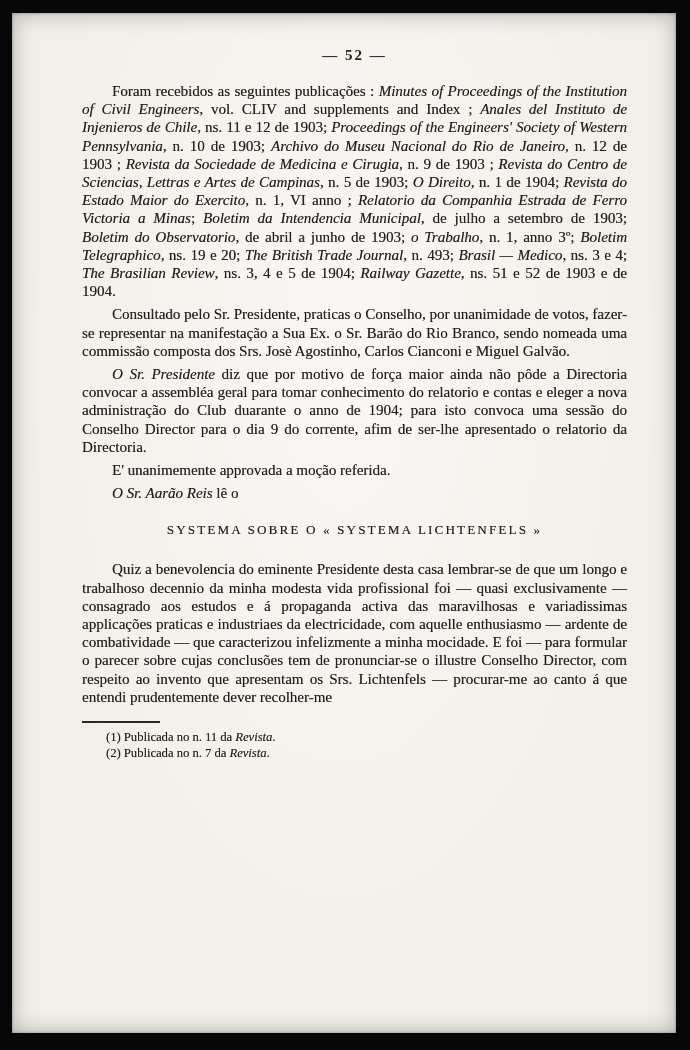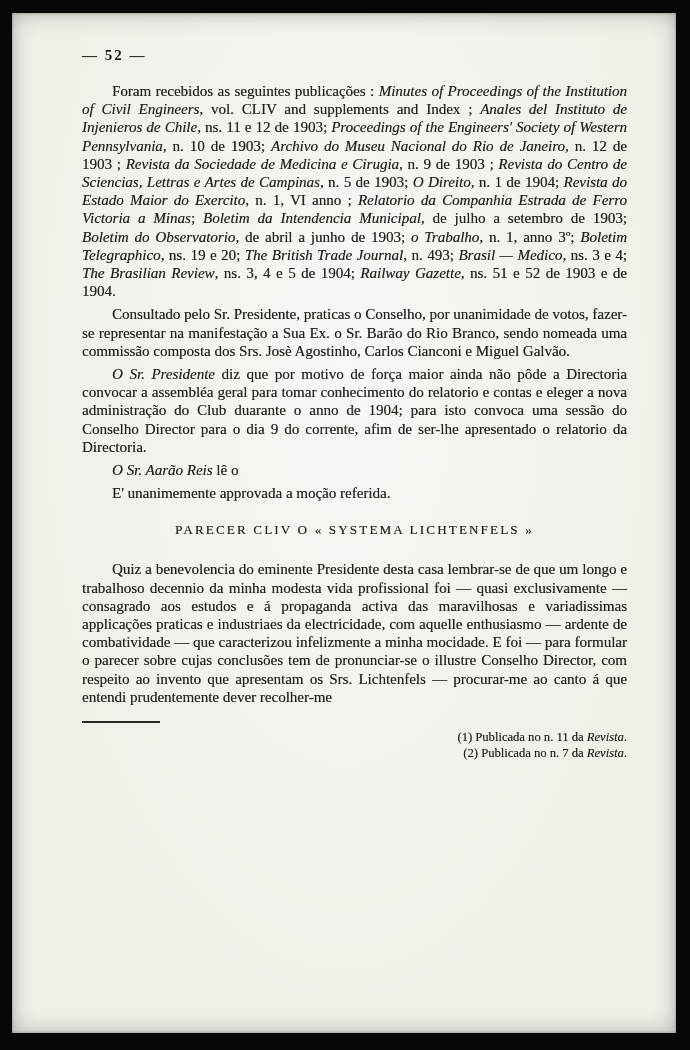--- a/index.html
+++ b/index.html
@@ -19,20 +19,21 @@
   .page{
     position:absolute;left:12px;top:13px;width:664px;height:1020px;
     background:
       radial-gradient(ellipse at 50% 35%, rgba(255,255,255,0.55), rgba(255,255,255,0) 70%),
       var(--paper);
     box-shadow:inset 0 0 22px rgba(0,0,0,0.28), inset 0 0 3px rgba(0,0,0,0.35);
     overflow:hidden;
   }
   .content{padding:30px 49px 0 70px;}
   .page-number{
+    text-align:center;
     font-size:15px;
     font-weight:bold;
     letter-spacing:2px;
     color:var(--ink);
     margin:4px 0 18px 0;
   }
   p.body-par{
     margin:0 0 5px 0;
     font-size:15px;
     line-height:18.2px;
@@ -56,39 +57,39 @@
     border:none;
     border-top:2px solid #2b2925;
     margin:15px 0 6px 0;
   }
   p.footnote{
     margin:0;
     padding-left:24px;
     font-size:12.6px;
     line-height:16px;
     color:var(--ink);
-    text-align:right;
+    text-align:left;
     text-shadow:0.2px 0 0 rgba(33,31,28,0.5);
   }
 </style>
 </head>
 <body>
 
 <div class="scan-frame">
   <div class="page">
     <div class="content">
       <div class="page-number">— 52 —</div>
       <div id="minutes">
           <p class="body-par indent"><span>Foram recebidos as seguintes publicações : </span><i>Minutes of Proceedings of the Institution of Civil Engineers</i><span>, vol. CLIV and supplements and Index ; </span><i>Anales del Instituto de Injenieros de Chile</i><span>, ns. 11 e 12 de 1903; </span><i>Proceedings of the Engineers' Society of Western Pennsylvania</i><span>, n. 10 de 1903; </span><i>Archivo do Museu Nacional do Rio de Janeiro</i><span>, n. 12 de 1903 ; </span><i>Revista da Sociedade de Medicina e Cirugia</i><span>, n. 9 de 1903 ; </span><i>Revista do Centro de Sciencias, Lettras e Artes de Campinas</i><span>, n. 5 de 1903; </span><i>O Direito</i><span>, n. 1 de 1904; </span><i>Revista do Estado Maior do Exercito</i><span>, n. 1, VI anno ; </span><i>Relatorio da Companhia Estrada de Ferro Victoria a Minas</i><span>; </span><i>Boletim da Intendencia Municipal</i><span>, de julho a setembro de 1903; </span><i>Boletim do Observatorio</i><span>, de abril a junho de 1903; </span><i>o Trabalho</i><span>, n. 1, anno 3º; </span><i>Boletim Telegraphico</i><span>, ns. 19 e 20; </span><i>The British Trade Journal</i><span>, n. 493; </span><i>Brasil — Medico</i><span>, ns. 3 e 4; </span><i>The Brasilian Review</i><span>, ns. 3, 4 e 5 de 1904; </span><i>Railway Gazette</i><span>, ns. 51 e 52 de 1903 e de 1904.</span></p>
           <p class="body-par indent"><span>Consultado pelo Sr. Presidente, praticas o Conselho, por unanimidade de votos, fazer-se representar na manifestação a Sua Ex. o Sr. Barão do Rio Branco, sendo nomeada uma commissão composta dos Srs. Josè Agostinho, Carlos Cianconi e Miguel Galvão.</span></p>
           <p class="body-par indent"><i>O Sr. Presidente</i><span> diz que por motivo de força maior ainda não pôde a Directoria convocar a assembléa geral para tomar conhecimento do relatorio e contas e eleger a nova administração do Club duarante o anno de 1904; para isto convoca uma sessão do Conselho Director para o dia 9 do corrente, afim de ser-lhe apresentado o relatorio da Directoria.</span></p>
+          <p class="body-par indent"><span>E' unanimemente approvada a moção referida.</span></p>
           <p class="body-par indent"><i>O Sr. Aarão Reis</i><span> lê o</span></p>
-          <p class="body-par indent"><span>E' unanimemente approvada a moção referida.</span></p>
         </div>
-      <div class="section-heading">PARECER CLIV O « SYSTEMA LICHTENFELS »</div>
+      <div class="section-heading">SYSTEMA SOBRE O « SYSTEMA LICHTENFELS »</div>
       <div id="parecer">
           <p class="body-par indent"><span>Quiz a benevolencia do eminente Presidente desta casa lembrar-se de que um longo e trabalhoso decennio da minha modesta vida profissional foi — quasi exclusivamente — consagrado aos estudos e á propaganda activa das maravilhosas e variadissimas applicações praticas e industriaes da electricidade, com aquelle enthusiasmo — ardente de combatividade — que caracterizou infelizmente a minha mocidade. E foi — para formular o parecer sobre cujas conclusões tem de pronunciar-se o illustre Conselho Director, com respeito ao invento que apresentam os Srs. Lichtenfels — procurar-me ao canto á que entendi prudentemente dever recolher-me</span></p>
         </div>
       <hr class="footnote-rule">
       <div id="footnotes">
           <p class="footnote"><span>(1) Publicada no n. 11 da </span><i>Revista</i><span>.</span></p>
           <p class="footnote"><span>(2) Publicada no n. 7 da </span><i>Revista</i><span>.</span></p>
         </div>
     </div>
   </div>

